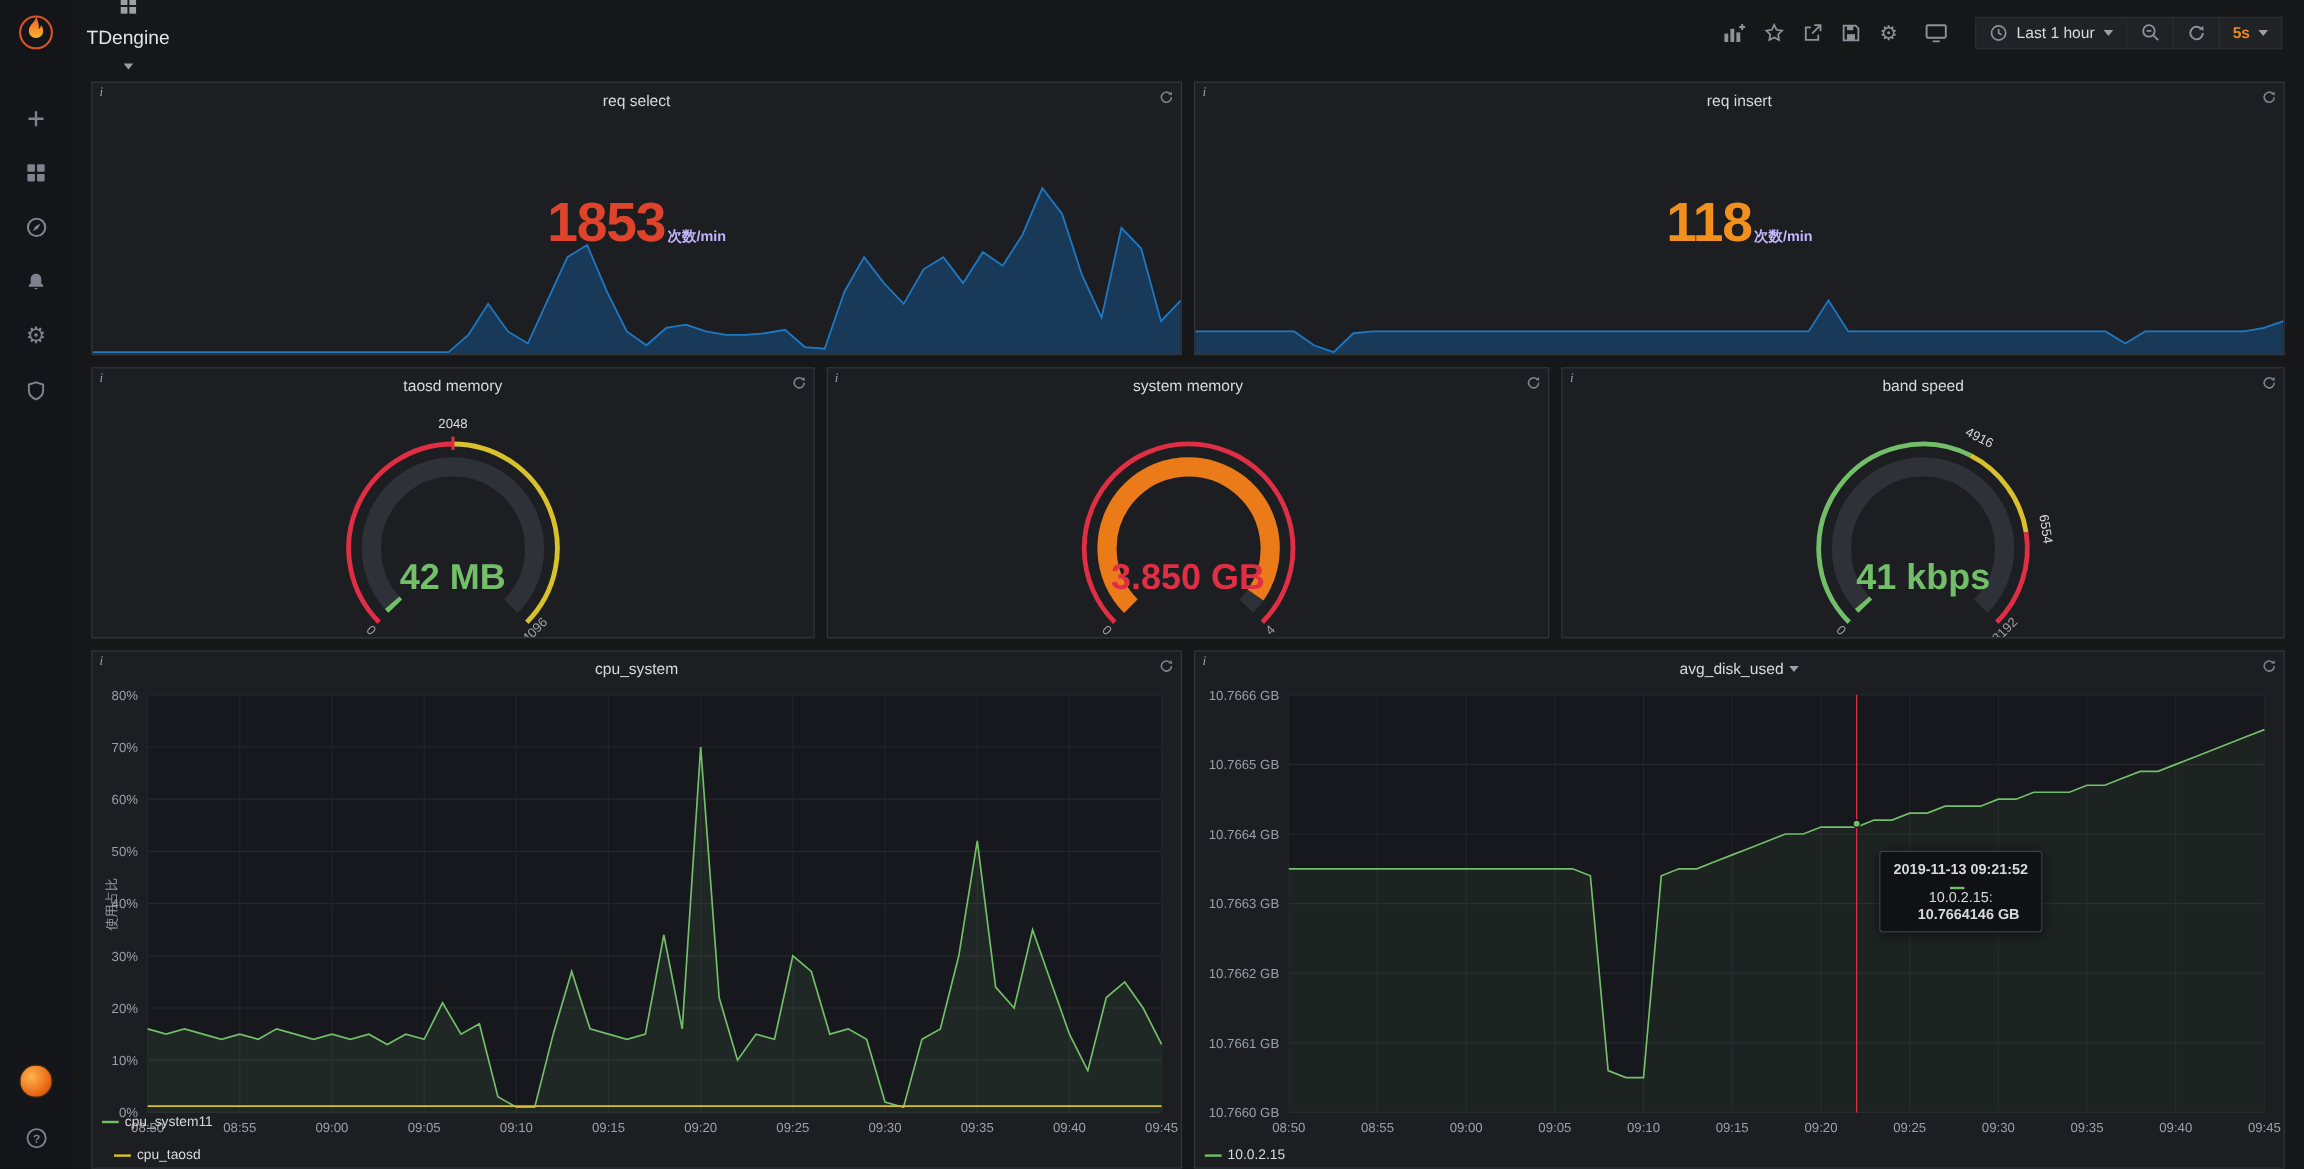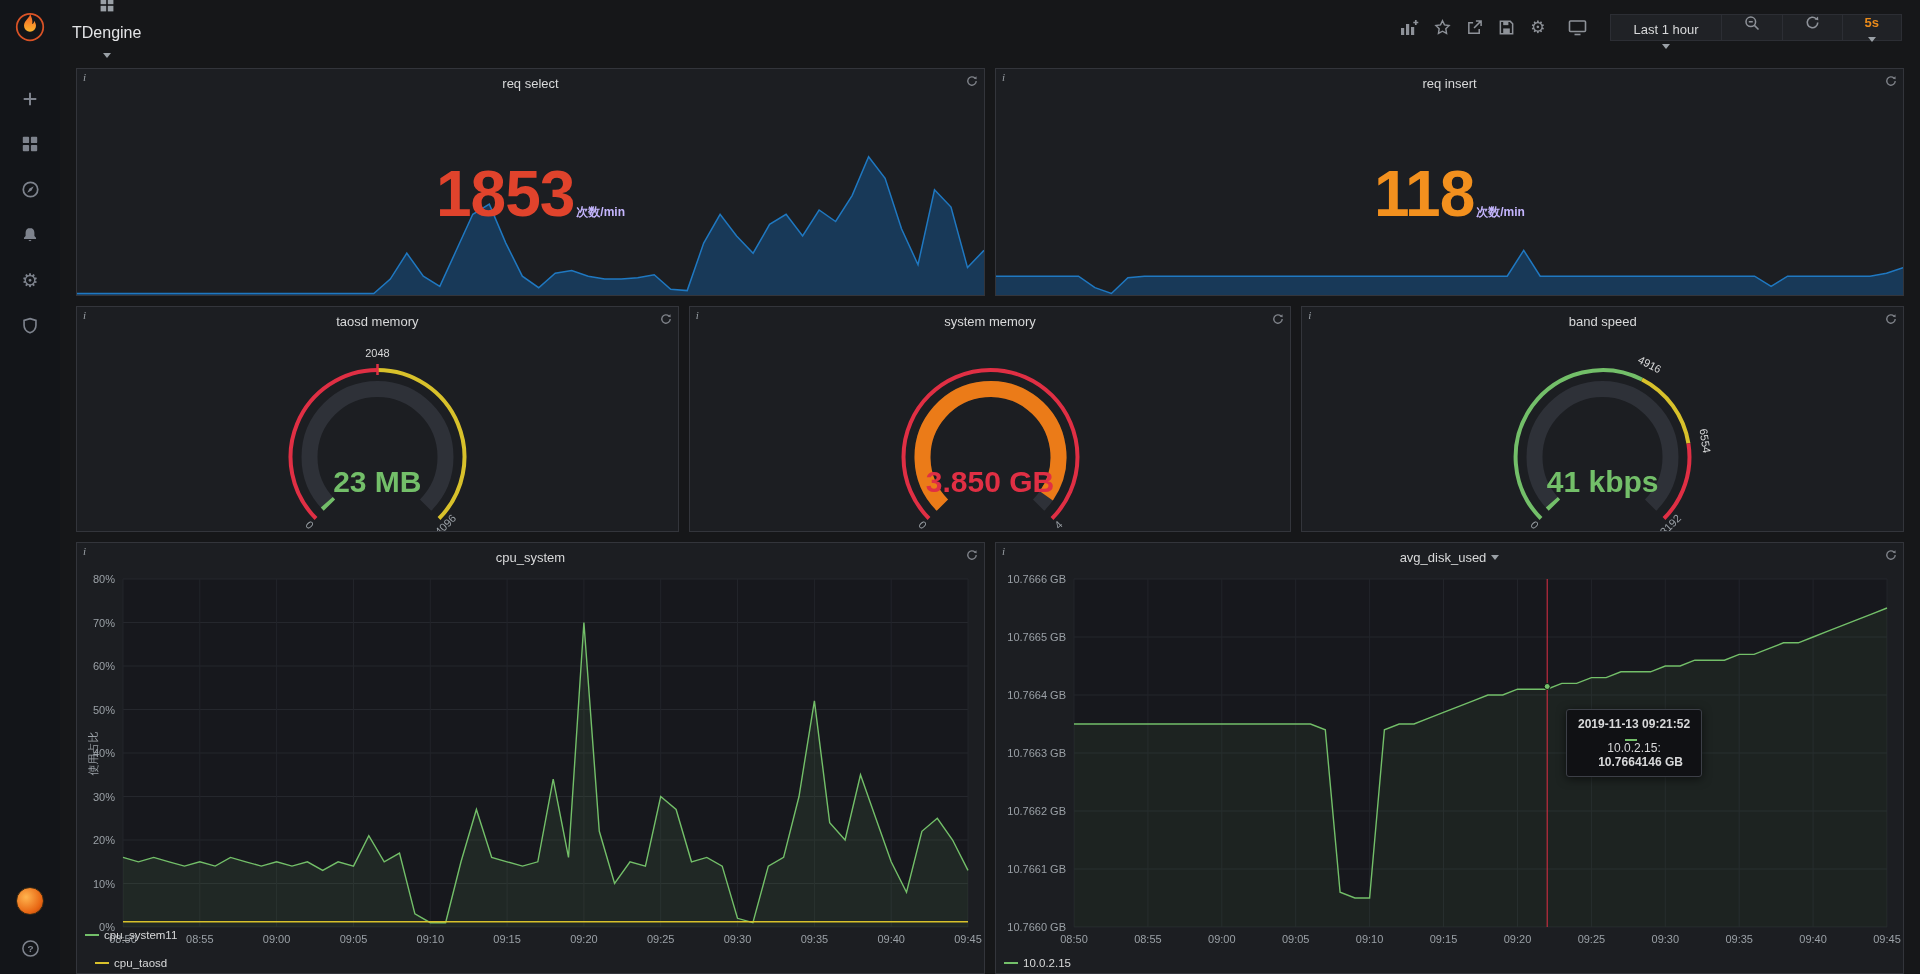--- a/index.html
+++ b/index.html
@@ -30,21 +30,21 @@
   .navbar { height:54px; display:flex; align-items:center; padding:0 18px 0 12px; background:#161719; flex-shrink:0; }
   .nav-left { display:flex; align-items:center; gap:11px; cursor:pointer;flex-direction:column; }
   .dash-title { font-size:16px; font-weight:500; color:#e3e4e6; }
   .caret { width:0; height:0; border-left:4px solid transparent; border-right:4px solid transparent;
            border-top:5px solid #9aa0a6; display:inline-block; }
   .nav-right { margin-left:auto; display:flex; align-items:center; gap:15px; }
   .nav-right .icon-btn { color:#8e9299; }
   .monitor-btn { margin-left:8px; }
   .picker-group { display:flex; align-items:stretch; margin-left:8px; }
   .picker-btn { display:flex; align-items:center; gap:7px; background:#202226; border:1px solid #2c2e34;
-                color:#d8d9da; font-size:13px; height:27px; padding:0 22px; cursor:pointer;flex-direction:column; }
+                color:#d8d9da; font-size:13px; height:27px; padding:0 11px; cursor:pointer; }
   .picker-btn + .picker-btn { border-left:none; }
   .interval-label { color:#eb8b1a; font-weight:700; font-size:13px; }
 
   
   .dash { flex:1; min-height:0; padding:14px 16px 0; display:flex; flex-direction:column; gap:10px; }
   .row { display:grid; gap:10px; }
   .row1 { grid-template-columns:1fr 1fr; height:228px; }
   .row2 { grid-template-columns:1fr 1fr 1fr; height:226px; }
   .row3 { grid-template-columns:1fr 1fr; flex:1; min-height:0; }
 
@@ -52,21 +52,21 @@
   .panel-header { height:28px; display:flex; align-items:center; justify-content:center; gap:5px;
                   font-size:13px; font-weight:500; color:#d8d9da; cursor:pointer; position:relative; z-index:3; }
   .info-corner { position:absolute; top:2px; left:6px; z-index:4; color:#9aa0a6; font-size:11px;
                  font-style:italic; font-family:"Liberation Serif",serif; cursor:pointer; }
   .panel-spin { position:absolute; top:6px; right:6px; z-index:4; opacity:.85; cursor:pointer; }
   .panel-body { position:absolute; top:28px; left:0; right:0; bottom:0; }
 
   
   .bigvalue { position:absolute; left:0; right:0; top:33%; display:flex; justify-content:center;
               align-items:baseline; z-index:2; font-weight:700; }
-  .bigvalue .num { font-size:64px; letter-spacing:-1px; line-height:1; }
+  .bigvalue .num { font-size:46px; letter-spacing:-1px; line-height:1; }
   .bigvalue .unit { font-size:12px; color:#c4b5fd; font-weight:700; margin-left:2px; }
   .spark { position:absolute; left:0; right:0; bottom:0; height:150px; z-index:1; }
 
   
   .gauge-svg { position:absolute; inset:0; }
   .gauge-value { position:absolute; left:0; right:0; top:130px; text-align:center;
                  font-size:30px; font-weight:700; z-index:2; }
 
   
   .graph-body { position:absolute; top:28px; left:0; right:0; bottom:22px; }
@@ -298,21 +298,21 @@
                   <path d="M252.4,170.1 A68,68 0 1 1 348.6,170.1" stroke="#2e3138" stroke-width="16" fill="none"></path>
                   <path d="M252.4,170.1 A68,68 0 0 1 249.8,167.3" stroke="#73bf69" stroke-width="16" fill="none"></path>
                   <path d="M239.0,183.5 A87,87 0 0 1 300.5,35.0" stroke="#e02f44" stroke-width="4" fill="none"></path>
                   <path d="M300.5,35.0 A87,87 0 0 1 362.0,183.5" stroke="#d8c12b" stroke-width="4" fill="none"></path>
                   <text x="229.8" y="192.7" fill="#9aa0a6" font-size="11" text-anchor="middle" transform="rotate(45 229.8 192.7)">0</text>
                   <text x="300.5" y="22.0" fill="#d8d9da" font-size="11" text-anchor="middle" transform="rotate(0 300.5 22.0)">2048</text>
                   <line x1="300.5" y1="40" x2="300.5" y2="29" stroke="#e02f44" stroke-width="2.5"></line>
                   <text x="371.2" y="192.7" fill="#9aa0a6" font-size="11" text-anchor="middle" transform="rotate(-45 371.2 192.7)">4096</text>
                 </svg>
               </div>
-            <div class="gauge-value" style="color:#73bf69">23 MB</div>
+            <div class="gauge-value" style="color:#73bf69">42 MB</div>
           </div>
         </div>
 
         <div class="panel">
           <span class="info-corner">i</span>
           <div class="panel-header">
             <span>system memory</span>
           </div>
           <span class="panel-spin">
             <svg width="12" height="12" viewBox="0 0 16 16" style="color:#8e9299">

